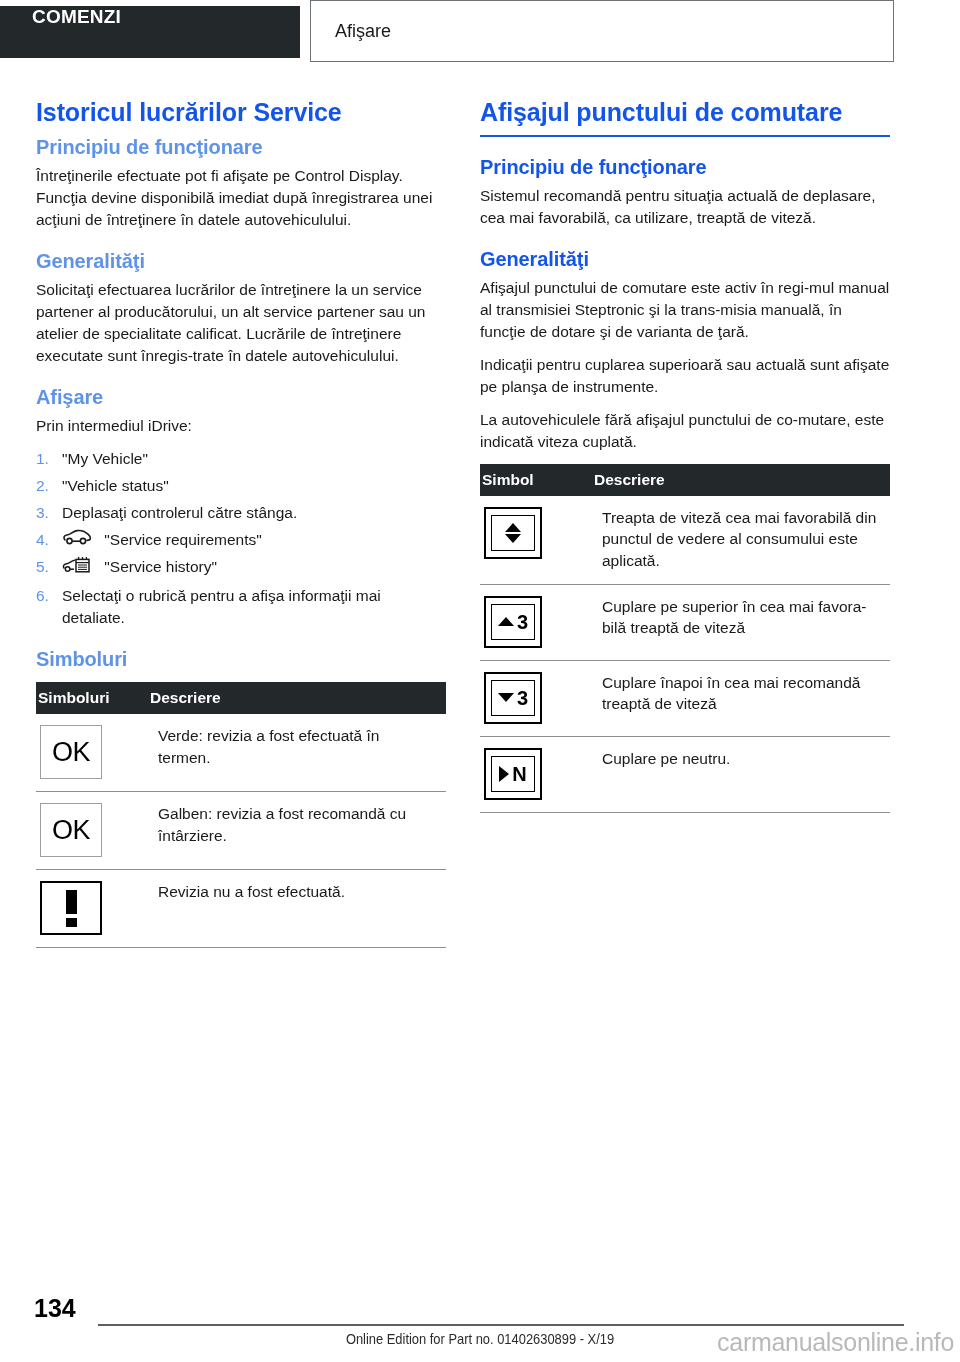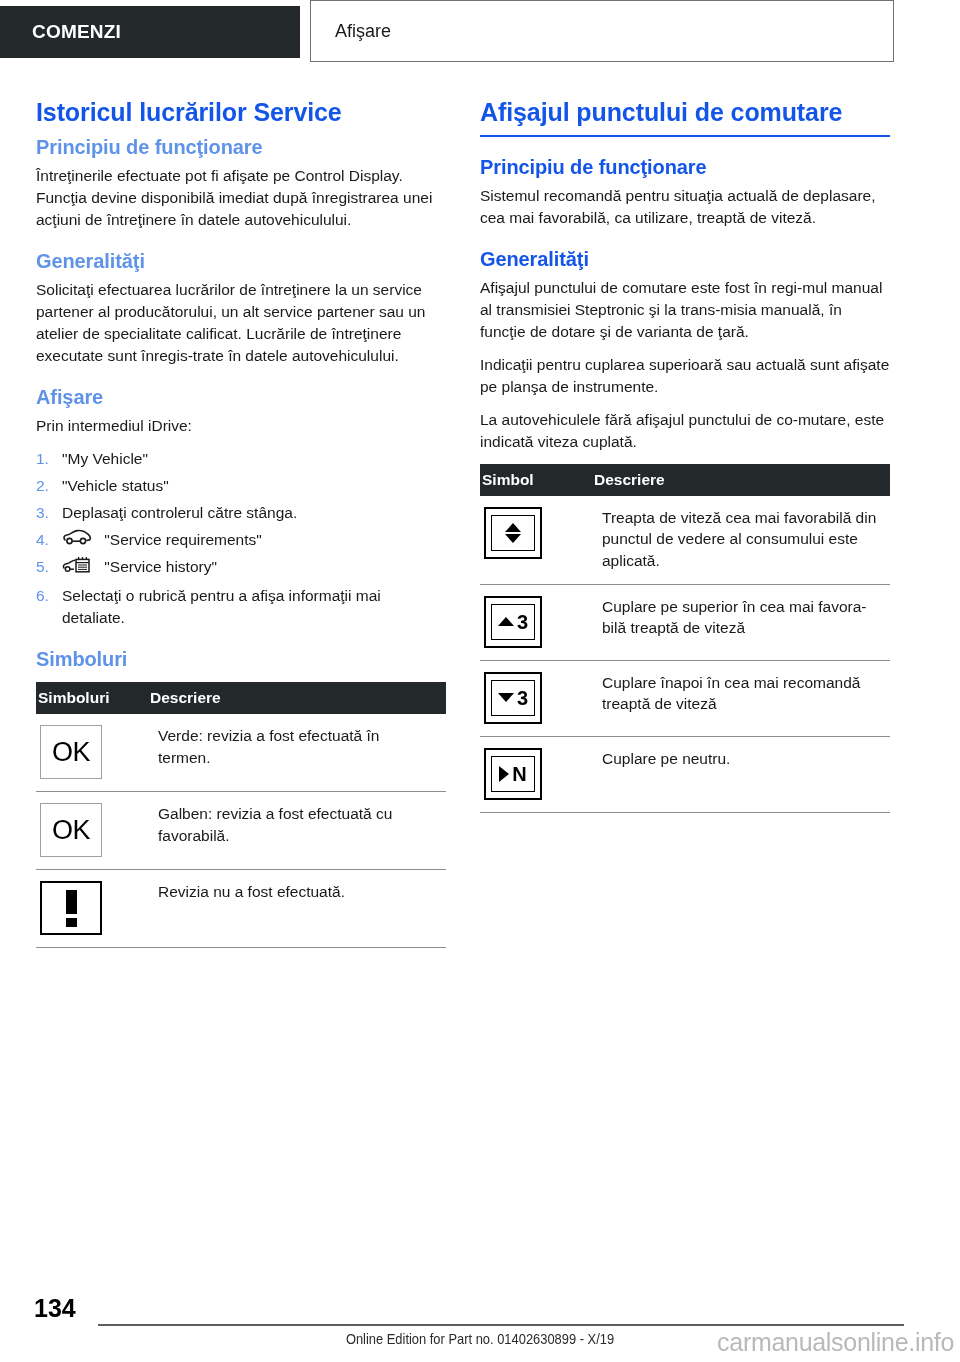--- a/index.html
+++ b/index.html
@@ -11,21 +11,21 @@
     overflow: hidden;
   }
   .page { position: relative; width: 960px; height: 1362px; }
 
   
   .header { position: absolute; left: 0; top: 0; width: 960px; height: 64px; }
   .header-chapter {
     position: absolute; left: 0; top: 6px;
     width: 300px; height: 52px;
     background: #23282b;
-    display: flex; align-items: center;
+    display: flex; 
   }
   .header-chapter-label {
     color: #ffffff; font-size: 19px; font-weight: bold;
     letter-spacing: 0.2px; padding-left: 32px;
   }
   .header-tab {
     position: absolute; left: 310px; top: 0px;
     width: 584px; height: 62px;
     background: #ffffff;
     border: 1.5px solid #6e7377;
@@ -256,21 +256,21 @@
             </div>
           </td>
           <td>Verde: revizia a fost efectuată în termen.</td>
         </tr>
         <tr>
           <td class="c1">
             <div class="okbox">
               <span>OK</span>
             </div>
           </td>
-          <td>Galben: revizia a fost efectuată cu favorabilă.</td>
+          <td>Galben: revizia a fost recomandă cu întârziere.</td>
         </tr>
         <tr>
           <td class="c1">
             <div class="exbox">
               <span class="bar"></span>
               <span class="dot"></span>
             </div>
           </td>
           <td>Revizia nu a fost efectuată.</td>
         </tr>
@@ -280,21 +280,21 @@
 
   <div class="col col-right">
 
     <h1 class="title">Afişajul punctului de comutare</h1>
     <div class="title-rule"></div>
 
     <h2 class="sub dark first">Principiu de funcţionare</h2>
     <p class="body">Sistemul recomandă pentru situaţia actuală de deplasare, cea mai favorabilă, ca utilizare, treaptă de viteză.</p>
 
     <h2 class="sub dark">Generalităţi</h2>
-    <p class="body">Afişajul punctului de comutare este fost în regi-mul manual al transmisiei Steptronic şi la trans-misia manuală, în funcţie de dotare şi de varianta de ţară.</p>
+    <p class="body">Afişajul punctului de comutare este activ în regi-mul manual al transmisiei Steptronic şi la trans-misia manuală, în funcţie de dotare şi de varianta de ţară.</p>
     <p class="body">Indicaţii pentru cuplarea superioară sau actuală sunt afişate pe planşa de instrumente.</p>
     <p class="body">La autovehiculele fără afişajul punctului de co-mutare, este indicată viteza cuplată.</p>
 
 
     <table class="symtab">
       <thead>
         <tr>
           <th class="c1">Simbol</th>
           <th>Descriere</th>
         </tr>

